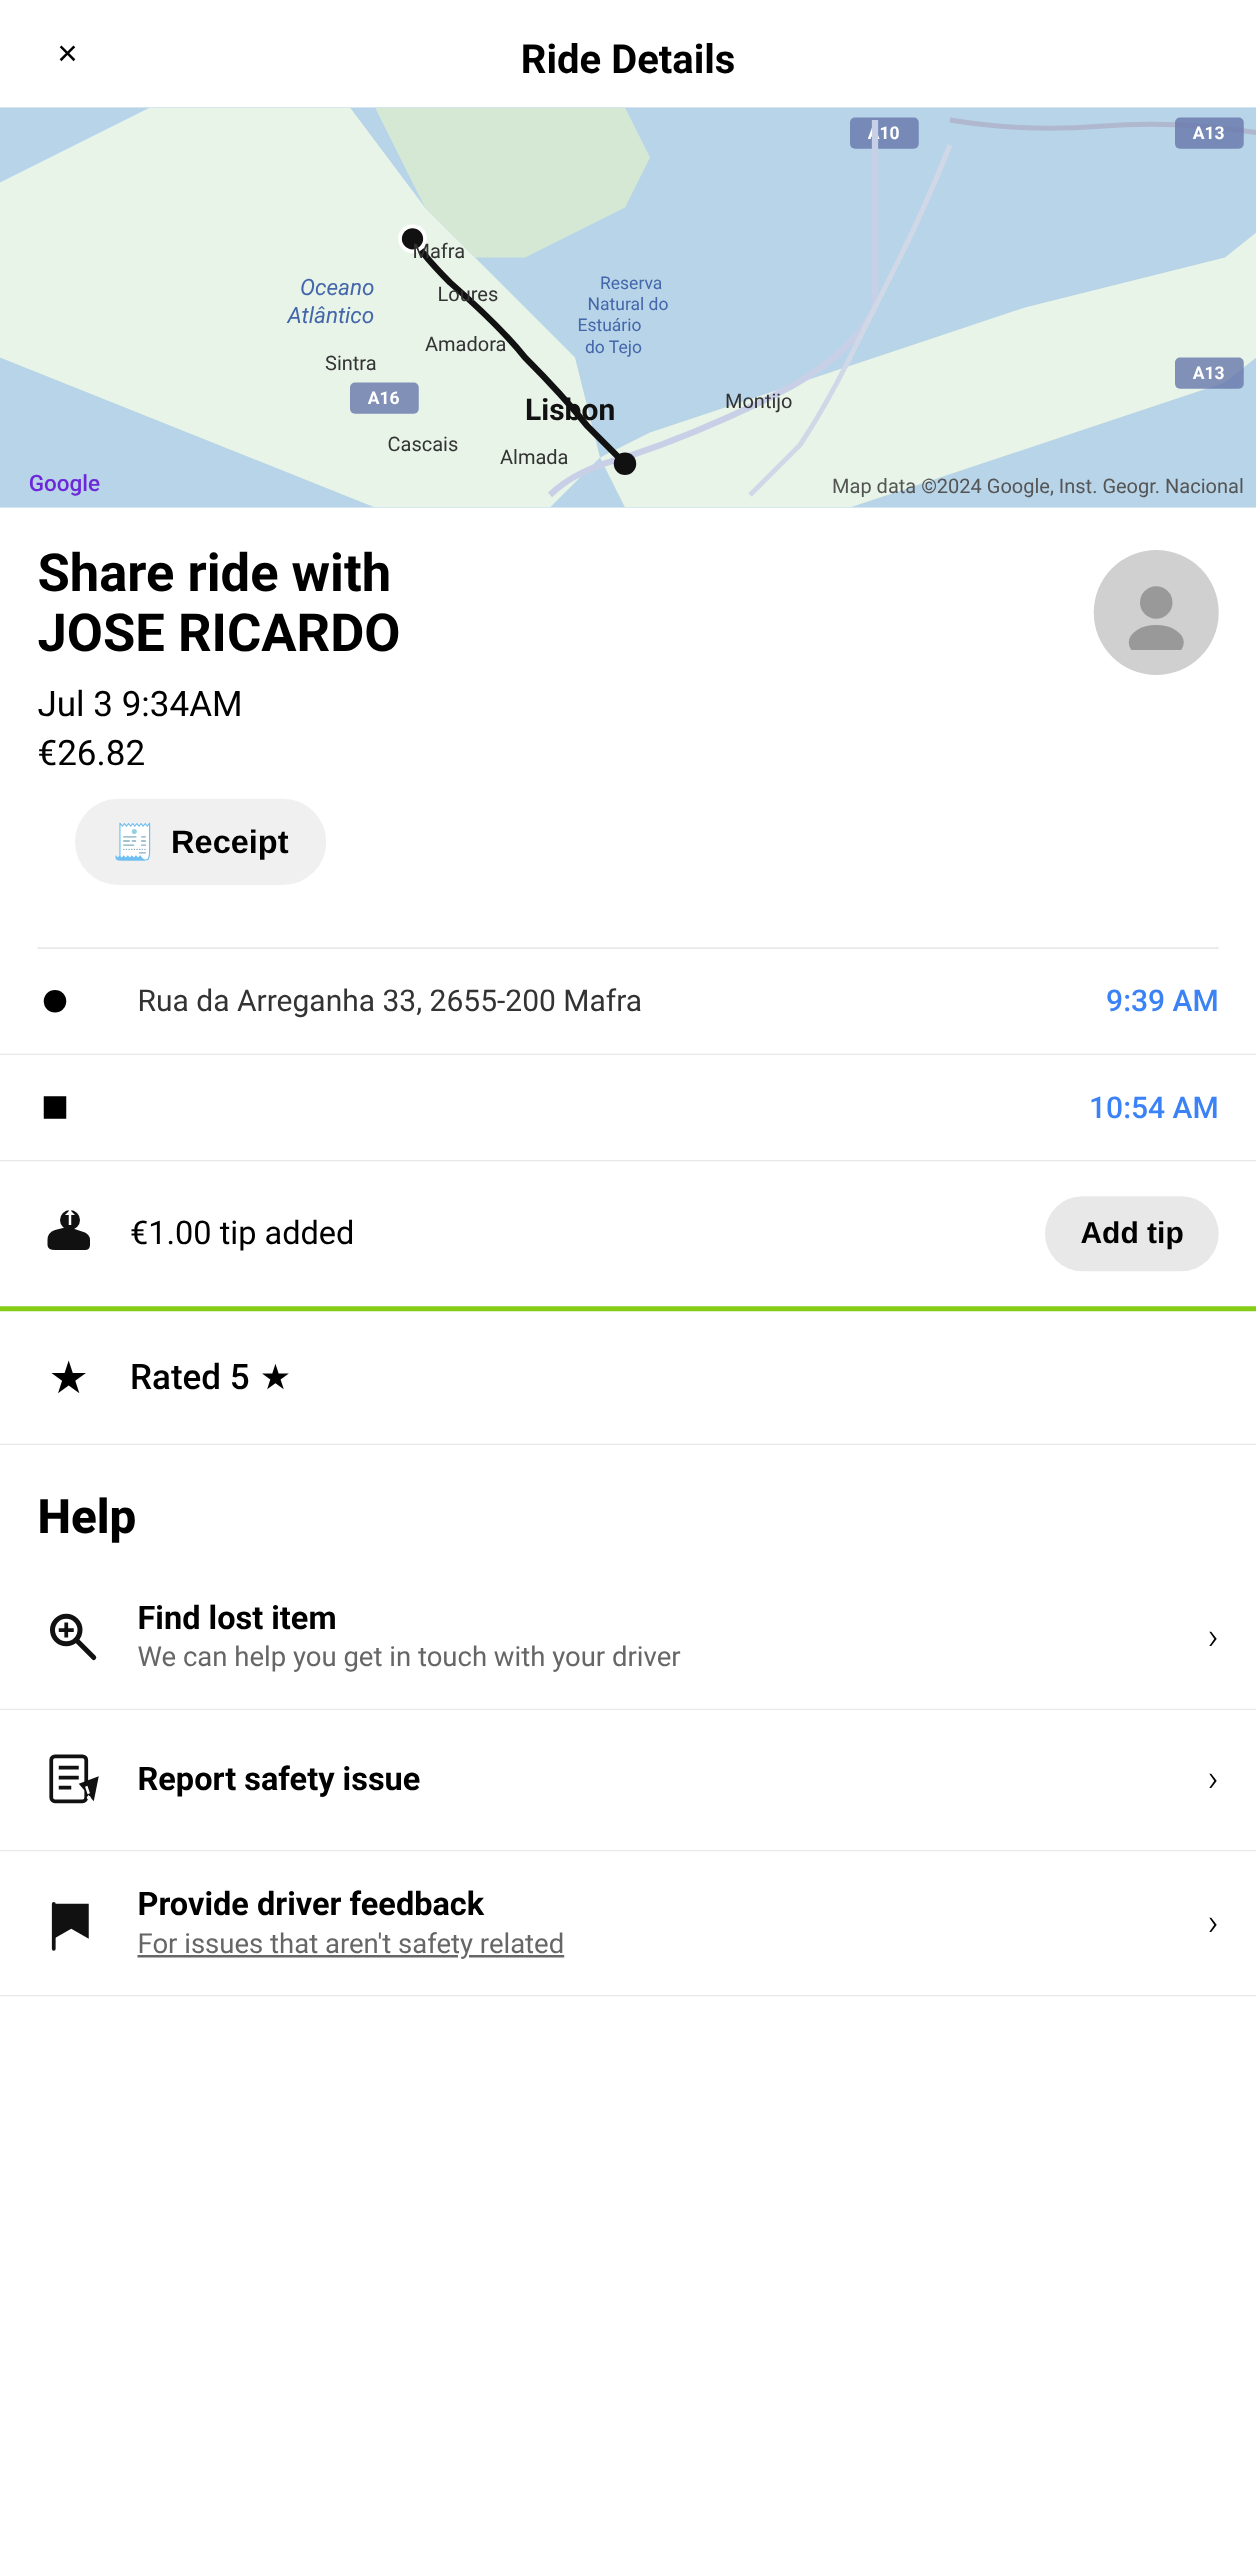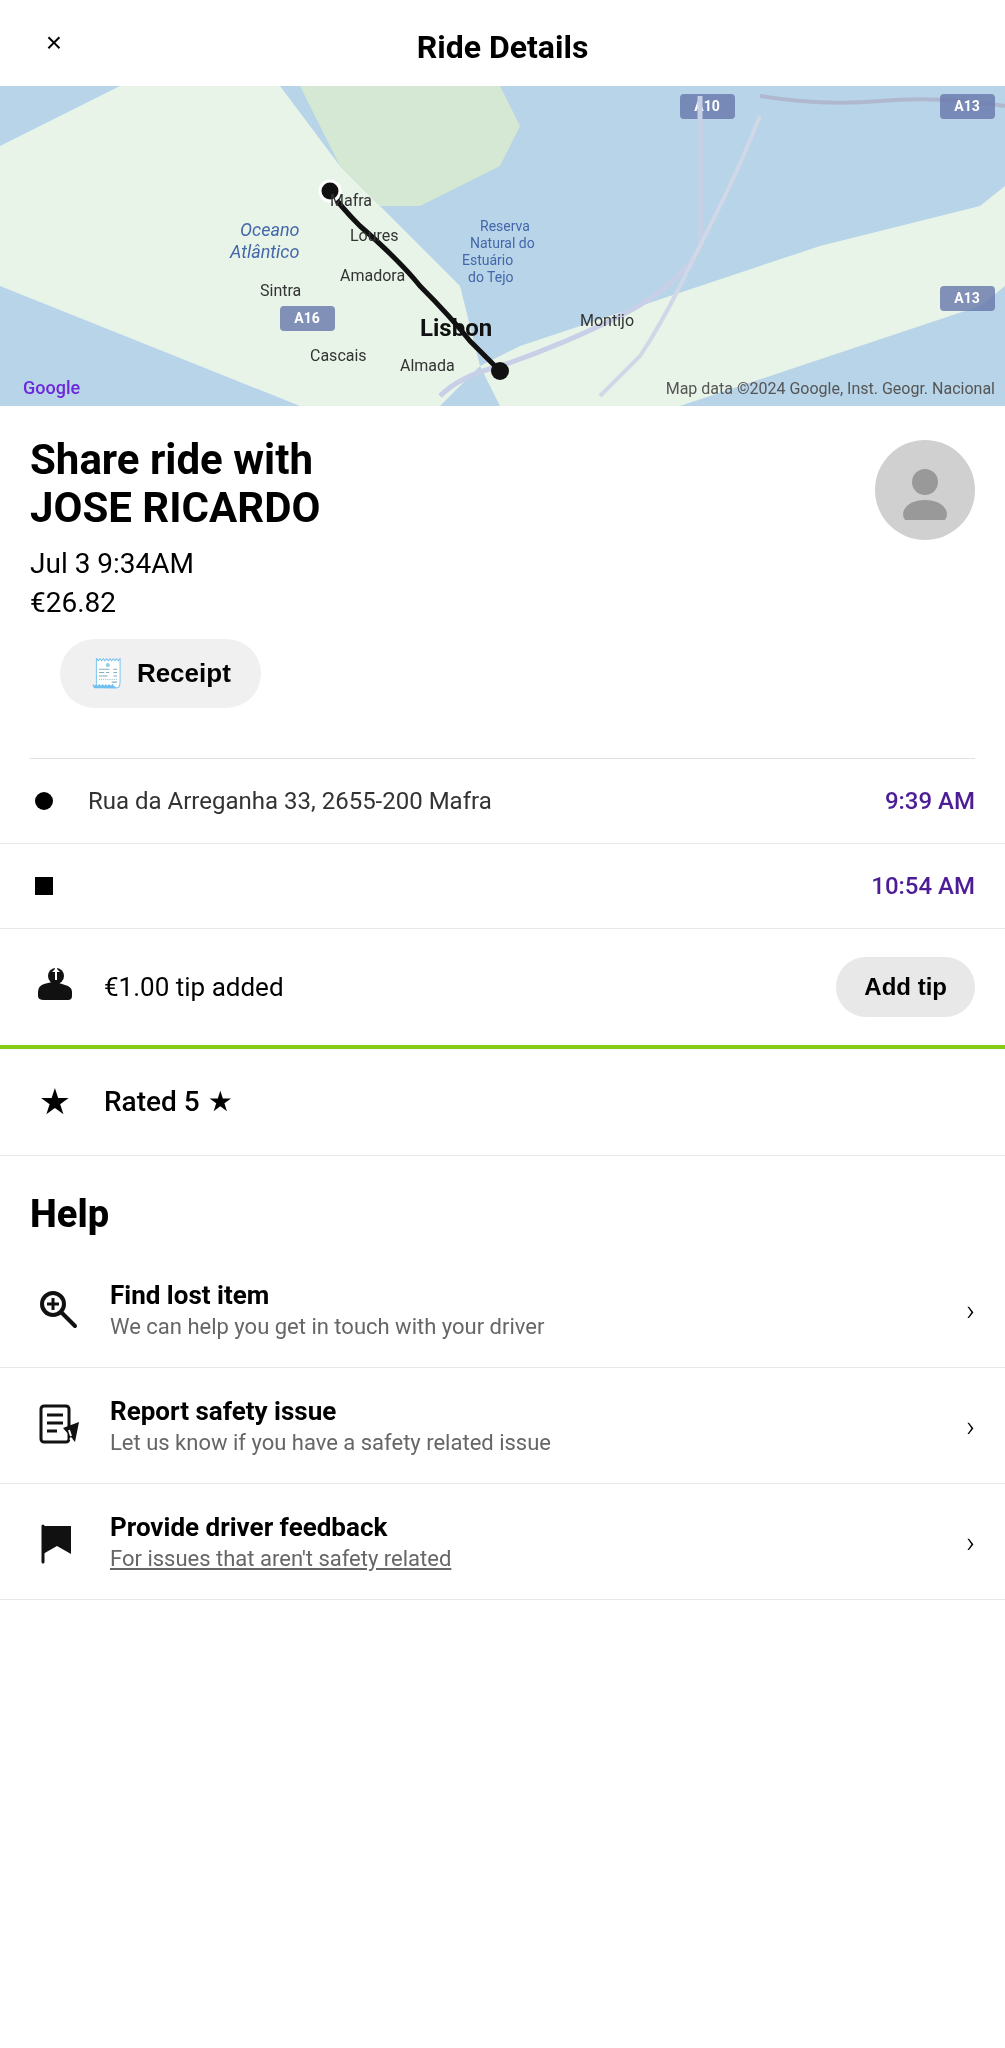--- a/index.html
+++ b/index.html
@@ -134,20 +134,21 @@
       background: #e0e0e0;
       margin: 0 30px;
     }
 
     
     .route-row {
       display: flex;
       align-items: center;
       padding: 28px 30px;
       border-bottom: 1px solid #e8e8e8;
+      gap: 22px;
     }
     .route-icon {
       width: 28px;
       height: 28px;
       flex-shrink: 0;
       display: flex;
       align-items: center;
       justify-content: center;
       margin-right: 30px;
     }
@@ -162,21 +163,21 @@
       height: 18px;
       background: #000;
     }
     .route-address {
       font-size: 24px;
       color: #333;
       flex: 1;
     }
     .route-time {
       font-size: 24px;
-      color: #4c1d95;
+      color: #3b82f6;
       font-weight: 500;
     }
 
     
     .tip-row {
       display: flex;
       align-items: center;
       padding: 28px 30px;
       border-bottom: 4px solid #84cc16;
     }
@@ -428,21 +429,20 @@
       <line x1="12" y1="13" x2="28" y2="13" stroke="#111" stroke-width="3"></line>
       <line x1="12" y1="21" x2="28" y2="21" stroke="#111" stroke-width="3"></line>
       <line x1="12" y1="29" x2="22" y2="29" stroke="#111" stroke-width="3"></line>
       <path d="M28 26 L44 20 L40 40 Z" fill="#111"></path>
       <line x1="34" y1="28" x2="36" y2="34" stroke="white" stroke-width="2"></line>
       <circle cx="36" cy="37" r="1.5" fill="white"></circle>
     </svg>
   </div>
   <div class="help-text">
     <div class="help-title">Report safety issue</div>
-    <div class="help-subtitle">Let us know if you have a safety related issue</div>
   </div>
   <span class="help-chevron">›</span>
 </div>
 
 <div class="help-item">
   <div class="help-icon">
     <svg width="46" height="46" viewBox="0 0 46 46" xmlns="http://www.w3.org/2000/svg">
       <polygon points="8,8 8,36 22,28 36,36 36,8" fill="#111"></polygon>
       <line x1="8" y1="8" x2="8" y2="44" stroke="#111" stroke-width="3" stroke-linecap="round"></line>
     </svg>

